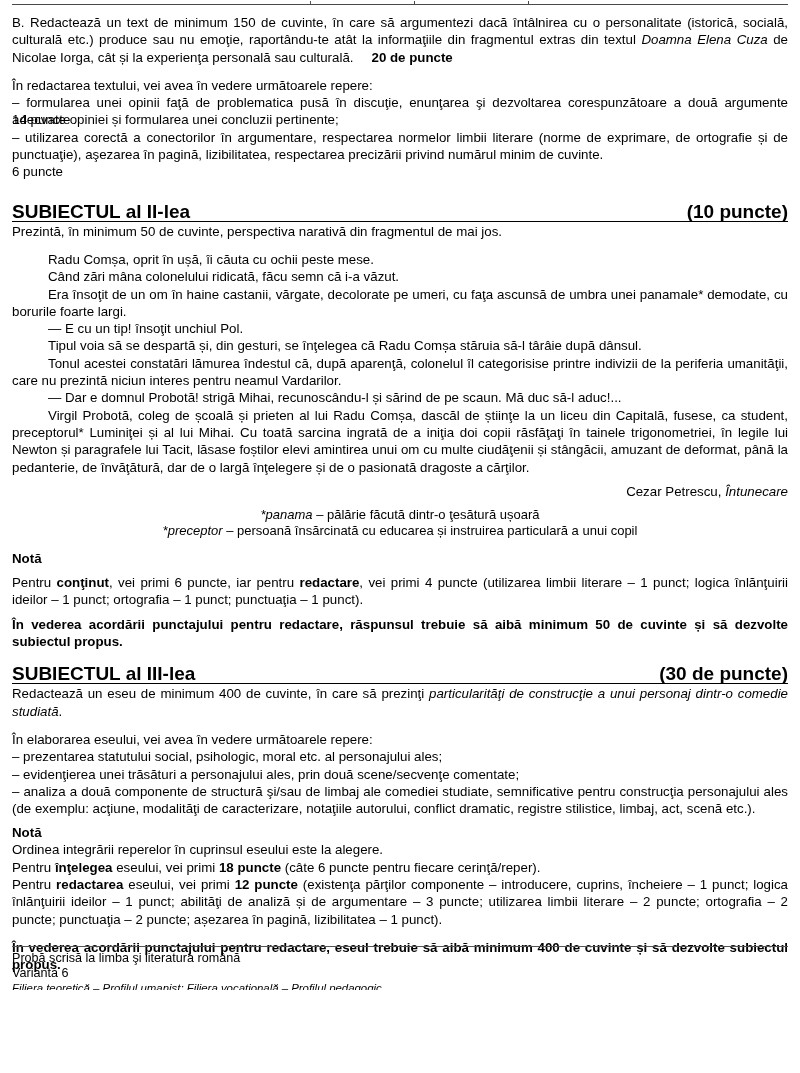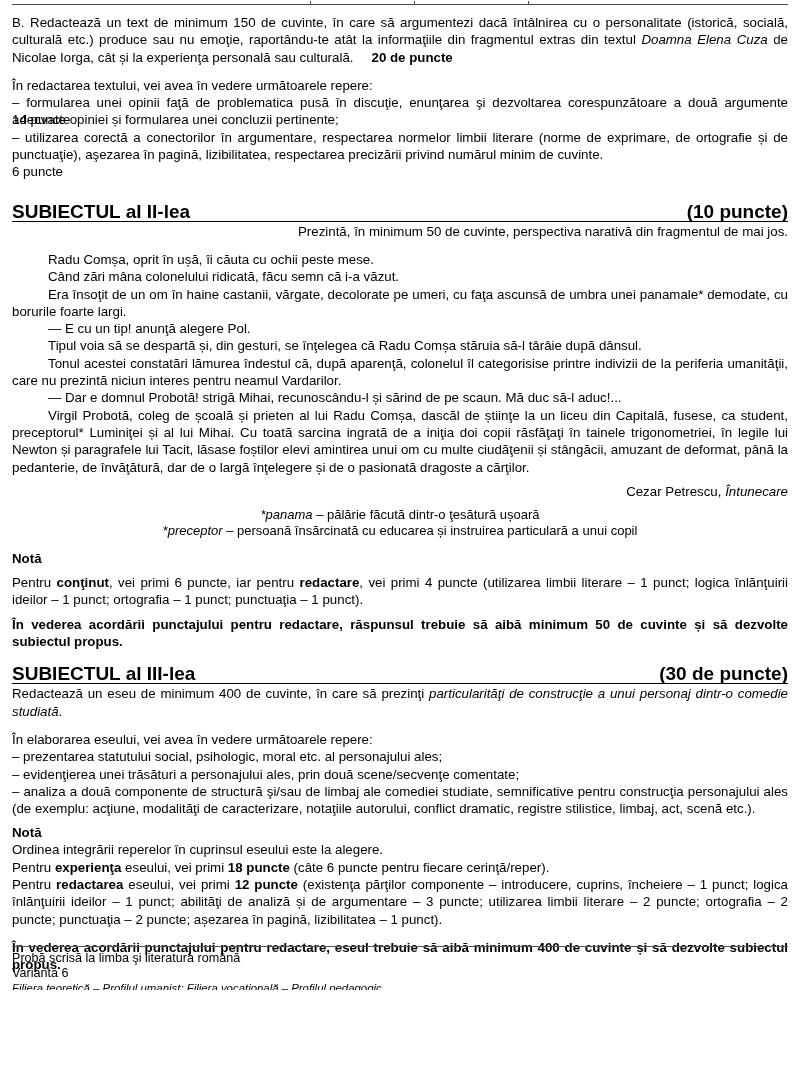--- a/index.html
+++ b/index.html
@@ -163,29 +163,29 @@
     <div class="gap-sm"></div>
 
 
     <div class="gap-lg"></div>
 
     <div class="subject-head">
       <span class="title">SUBIECTUL al II-lea</span>
       <span class="points">(10 puncte)</span>
     </div>
 
-    <p class="nojust" style="margin-top:1px;text-align:right;">Prezintă, în minimum 50 de cuvinte, perspectiva narativă din fragmentul de mai jos.</p>
+    <p class="nojust" style="margin-top:1px;">Prezintă, în minimum 50 de cuvinte, perspectiva narativă din fragmentul de mai jos.</p>
 
     <div class="gap-md"></div>
 
     <div class="indent-block">
       <p>Radu Comșa, oprit în ușă, îi căuta cu ochii peste mese.</p>
       <p>Când zări mâna colonelului ridicată, făcu semn că i-a văzut.</p>
       <p>Era însoţit de un om în haine castanii, vărgate, decolorate pe umeri, cu faţa ascunsă de umbra unei panamale* demodate, cu borurile foarte largi.</p>
-      <p>— E cu un tip! anunţă alegere Pol.</p>
+      <p>— E cu un tip! însoţit unchiul Pol.</p>
       <p>Tipul voia să se despartă și, din gesturi, se înţelegea că Radu Comșa stăruia să-l târâie după dânsul.</p>
       <p>Tonul acestei constatări lămurea îndestul că, după aparenţă, colonelul îl categorisise printre indivizii de la periferia umanităţii, care nu prezintă niciun interes pentru neamul Vardarilor.</p>
       <p>— Dar e domnul Probotă! strigă Mihai, recunoscându-l și sărind de pe scaun. Mă duc să-l aduc!...</p>
       <p>Virgil Probotă, coleg de școală și prieten al lui Radu Comșa, dascăl de știinţe la un liceu din Capitală, fusese, ca student, preceptorul* Luminiţei și al lui Mihai. Cu toată sarcina ingrată de a iniţia doi copii răsfăţaţi în tainele trigonometriei, în legile lui Newton și paragrafele lui Tacit, lăsase foștilor elevi amintirea unui om cu multe ciudăţenii și stângăcii, amuzant de deformat, până la pedanterie, de învăţătură, dar de o largă înţelegere și de o pasionată dragoste a cărţilor.</p>
     </div>
 
     <div class="gap-sm"></div>
 
     <p class="attribution"><span>Cezar Petrescu, </span><i>Întunecare</i></p>
 
@@ -222,21 +222,21 @@
     <p class="nojust">– prezentarea statutului social, psihologic, moral etc. al personajului ales;</p>
     <p class="nojust">– evidenţierea unei trăsături a personajului ales, prin două scene/secvenţe comentate;</p>
     <p>– analiza a două componente de structură şi/sau de limbaj ale comediei studiate, semnificative pentru construcţia personajului ales (de exemplu: acţiune, modalităţi de caracterizare, notaţiile autorului, conflict dramatic, registre stilistice, limbaj, act, scenă etc.).</p>
 
     <div class="gap-sm"></div>
 
     <p class="note-title nojust">Notă</p>
 
     <p class="nojust">Ordinea integrării reperelor în cuprinsul eseului este la alegere.</p>
 
-    <p class="nojust"><span>Pentru </span><b>experienţa</b><span> eseului, vei primi </span><b>18 puncte</b><span> (câte 6 puncte pentru fiecare cerinţă/reper).</span></p>
+    <p class="nojust"><span>Pentru </span><b>înţelegea</b><span> eseului, vei primi </span><b>18 puncte</b><span> (câte 6 puncte pentru fiecare cerinţă/reper).</span></p>
 
     <p><span>Pentru </span><b>redactarea</b><span> eseului, vei primi </span><b>12 puncte</b><span> (existenţa părţilor componente – introducere, cuprins, încheiere – 1 punct; logica înlănţuirii ideilor – 1 punct; abilităţi de analiză și de argumentare – 3 puncte; utilizarea limbii literare – 2 puncte; ortografia – 2 puncte; punctuaţia – 2 puncte; așezarea în pagină, lizibilitatea – 1 punct).</span></p>
 
     <div class="gap-md"></div>
 
     <p><b>În vederea acordării punctajului pentru redactare, eseul trebuie să aibă minimum 400 de cuvinte și să dezvolte subiectul propus.</b></p>
 
   </div>
 
   <div class="footer">

